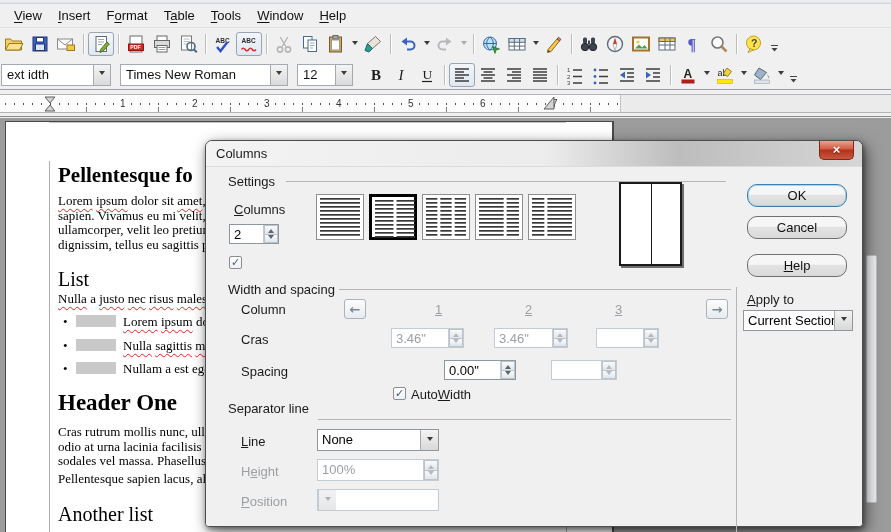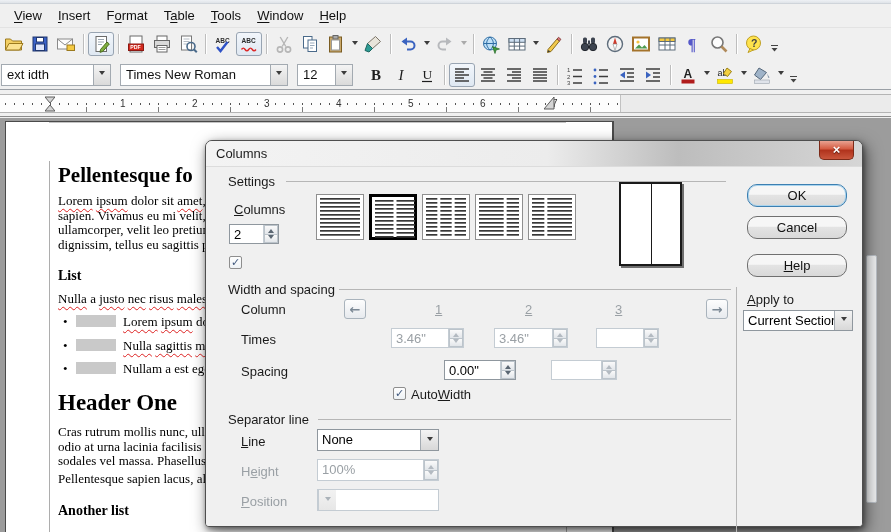--- a/index.html
+++ b/index.html
@@ -52,21 +52,21 @@
   
   .docarea{position:absolute;left:0;top:118px;right:0;bottom:0;background:#9c9c9c}
   .page{position:absolute;left:5px;top:3px;width:609px;bottom:-1px;background:#fff;
     border:1px solid #4a4a4a;border-right-width:2px;border-bottom:none;
     font-family:"Liberation Serif",serif;color:#000}
   .tb-v{position:absolute;top:39px;bottom:0;width:1px;background:#adadad}
   .tb-h{position:absolute;left:43px;width:517px;height:1px;background:#c4c4c4}
   .dblock{position:absolute;left:52px;white-space:nowrap}
   .dtitle{font-size:21px;font-weight:bold}
   .dh2{font-size:23px;font-weight:bold}
-  .dh3{font-size:14px;font-weight:bold}
+  .dh3{font-size:20px;font-weight:normal}
   .dline{font-size:13px;line-height:14.5px}
   .missp{text-decoration:underline wavy #dd2222 1px;text-underline-offset:2.5px}
   .bullet-line{position:absolute;left:57px;font-size:13px;white-space:nowrap}
   .bdot{display:inline-block;width:13px}
   .gbox{display:inline-block;width:40px;height:12px;background:#c9c9c9;margin-right:7px;
     vertical-align:-1px}
   .scroll-thumb{position:absolute;right:14px;top:137px;width:11px;height:248px;background:#f1f2f3;
     border:1px solid #bcc2c8;border-radius:2px}
   
   .dialog{position:absolute;left:205px;top:140px;width:658px;height:387px;z-index:50;
@@ -754,21 +754,21 @@
       <div class="navbtn" style="left:138px;top:132px">
         <span>←</span>
       </div>
       <span class="colnum" style="left:229px;top:135px">1</span>
       <span class="colnum" style="left:319px;top:135px">2</span>
       <span class="colnum" style="left:409px;top:135px">3</span>
       <div class="navbtn" style="left:500px;top:132px">
         <span>→</span>
       </div>
 
-      <span class="lbl" style="left:35px;top:165px">Times</span>
+      <span class="lbl" style="left:35px;top:165px">Cras</span>
       <div class="field dis" style="left:185px;top:161px;width:73px">
         <span class="fval">3.46"</span>
         <span class="spincol">
             <span class="sb">
               <i class="tri-u"></i>
             </span>
             <span class="sb">
               <i class="tri-d"></i>
             </span>
           </span>
@@ -826,21 +826,21 @@
       <span class="lbl" style="left:205px;top:220px">Auto<u>W</u>idth</span>
 
       <span class="lbl" style="left:541px;top:125px"><u>A</u>pply to</span>
       <div class="field" style="left:537px;top:143px;width:110px;height:21px">
         <span class="fval">Current Section</span>
         <span class="ddcol">
             <i class="tri-dn"></i>
           </span>
       </div>
 
-      <span class="lbl" style="left:22px;top:245px">Separator line</span>
+      <span class="lbl" style="left:22px;top:234px">Separator line</span>
       <div class="grp-line" style="left:112px;top:252px;width:413px"></div>
 
       <span class="lbl" style="left:35px;top:267px"><u>L</u>ine</span>
       <div class="field" style="left:111px;top:262px;width:122px;height:22px">
         <span class="fval">None</span>
         <span class="ddcol">
             <i class="tri-dn"></i>
           </span>
       </div>
 

